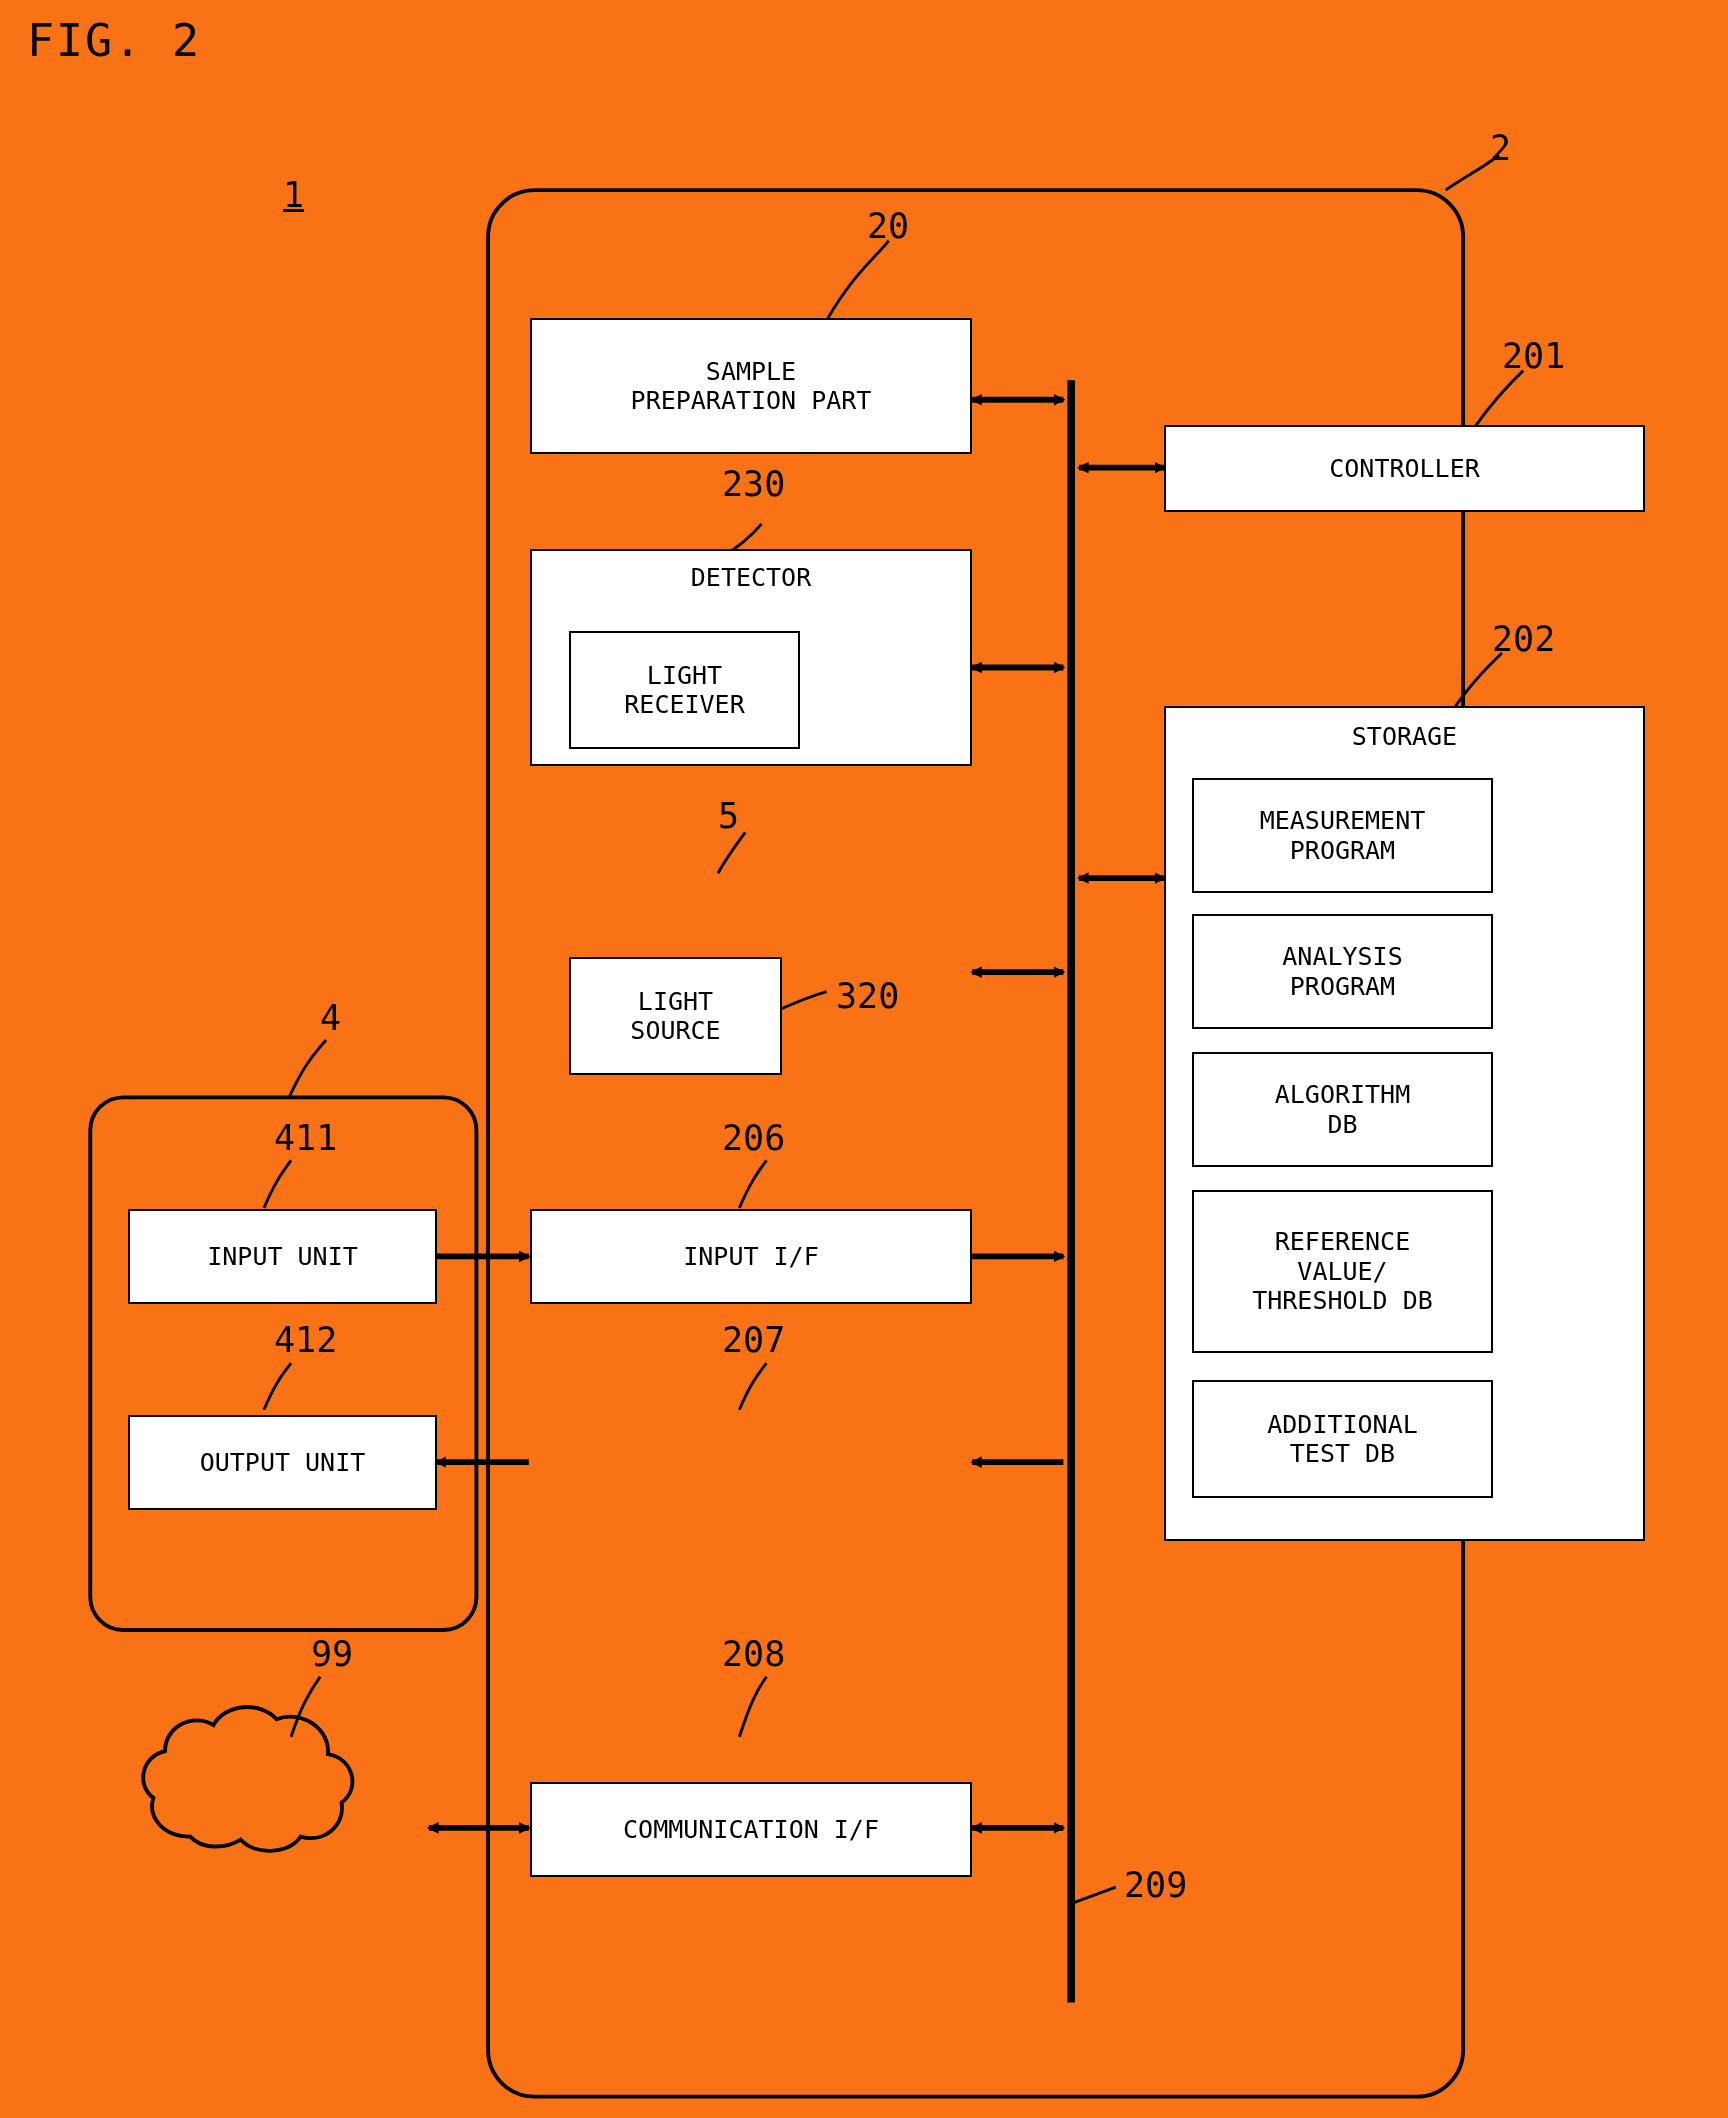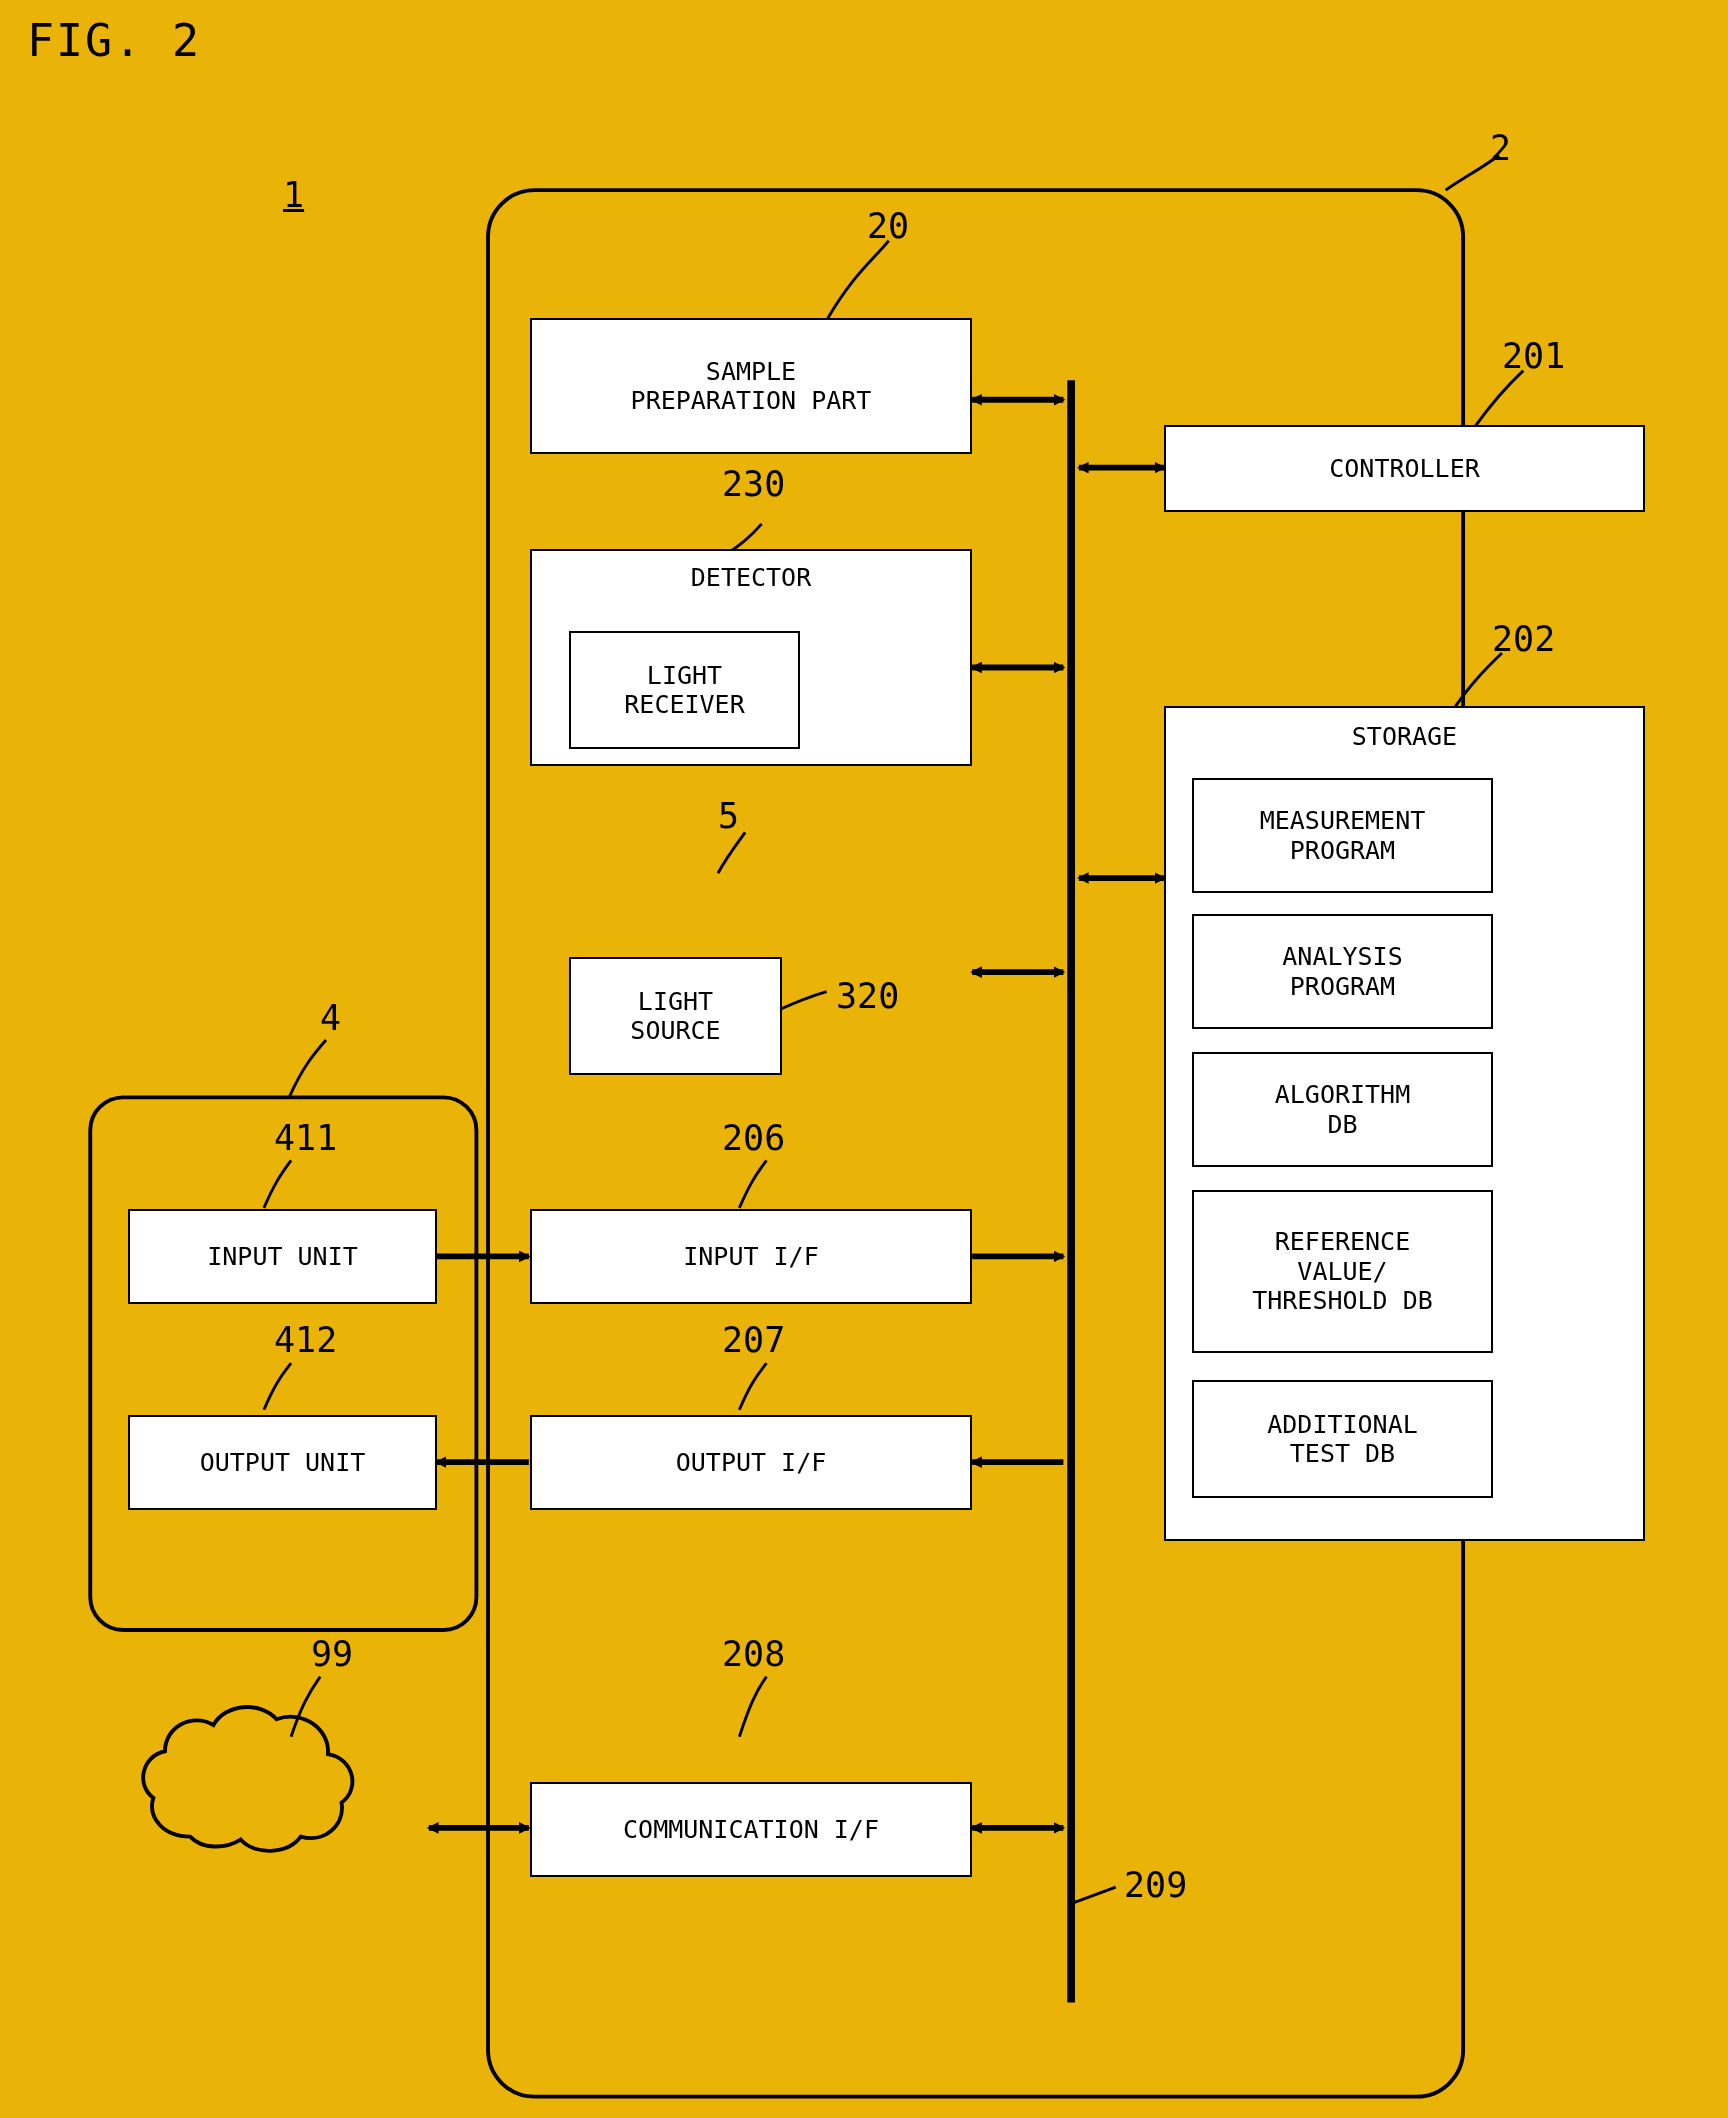--- a/index.html
+++ b/index.html
@@ -9,21 +9,21 @@
   }
   body {
     font-family: "DejaVu Sans Mono", monospace;
     color: #000000;
   }
   #canvas {
     position: relative;
     width: 1728px;
     height: 2118px;
     overflow: hidden;
-    background: #eab308;
+    background: #f97316;
   }
   .fig-title {
     position: absolute;
     left: 27px;
     top: 13.6px;
     font-size: 45px;
     letter-spacing: 1.9px;
     white-space: nowrap;
   }
   .box {
@@ -182,23 +182,20 @@
 
   <div class="box" style="left:569px; top:957px; width:213px; height:118px;">
     <span class="boxtext">LIGHT
 SOURCE</span>
   </div>
 
   <div class="box" style="left:530px; top:1209px; width:442px; height:95px;">
     <span class="boxtext">INPUT I/F</span>
   </div>
 
-  <div class="box" style="left:530px; top:1415px; width:442px; height:95px;">
-    <span class="boxtext">OUTPUT I/F</span>
-  </div>
 
   <div class="box" style="left:530px; top:1782px; width:442px; height:95px;">
     <span class="boxtext">COMMUNICATION I/F</span>
   </div>
 
   <div class="box" style="left:128px; top:1209px; width:309px; height:95px;">
     <span class="boxtext">INPUT UNIT</span>
   </div>
 
   <div class="box" style="left:1164px; top:425px; width:481px; height:87px;">

